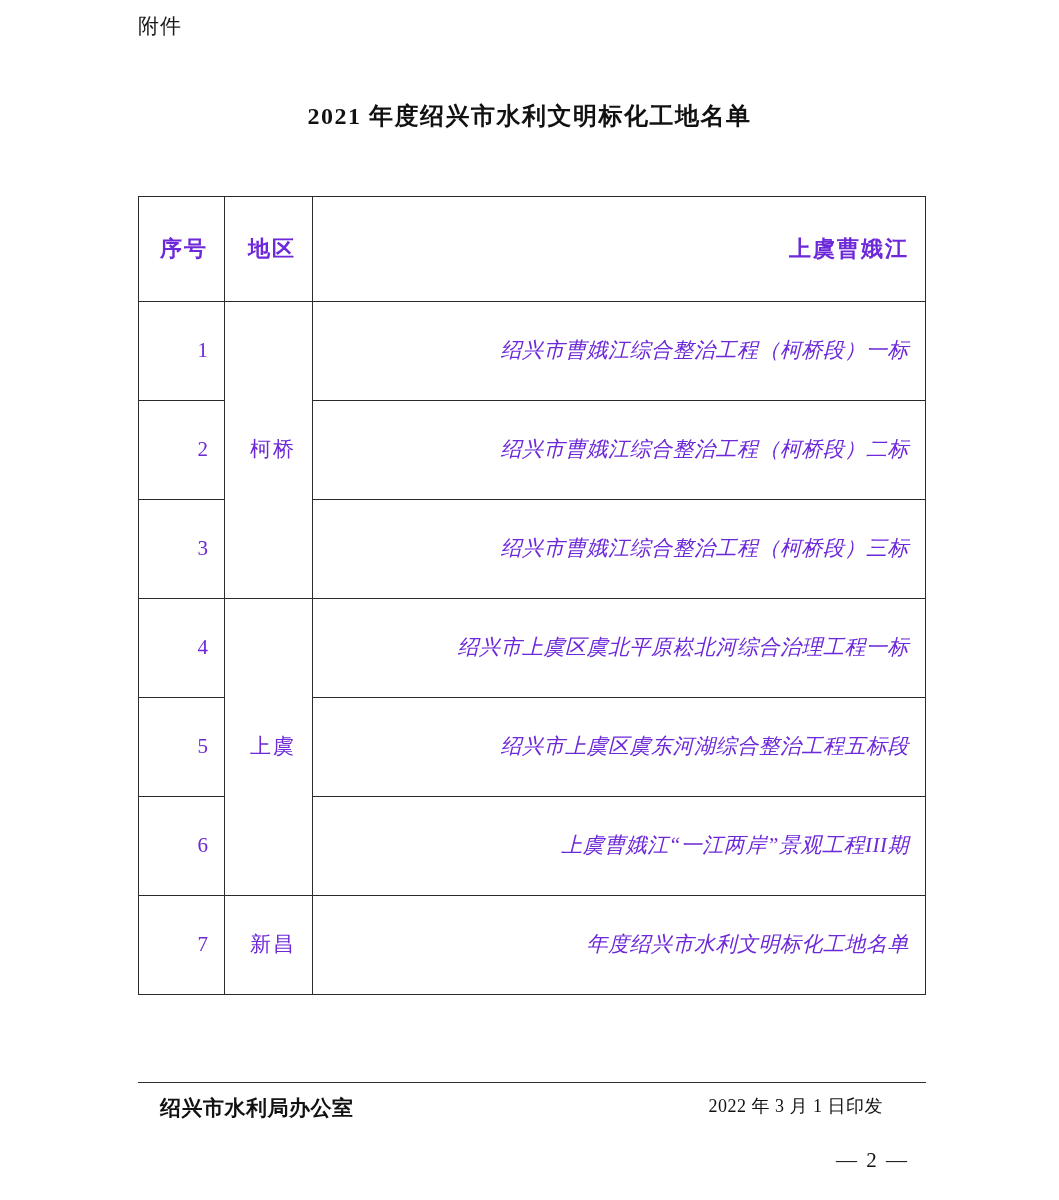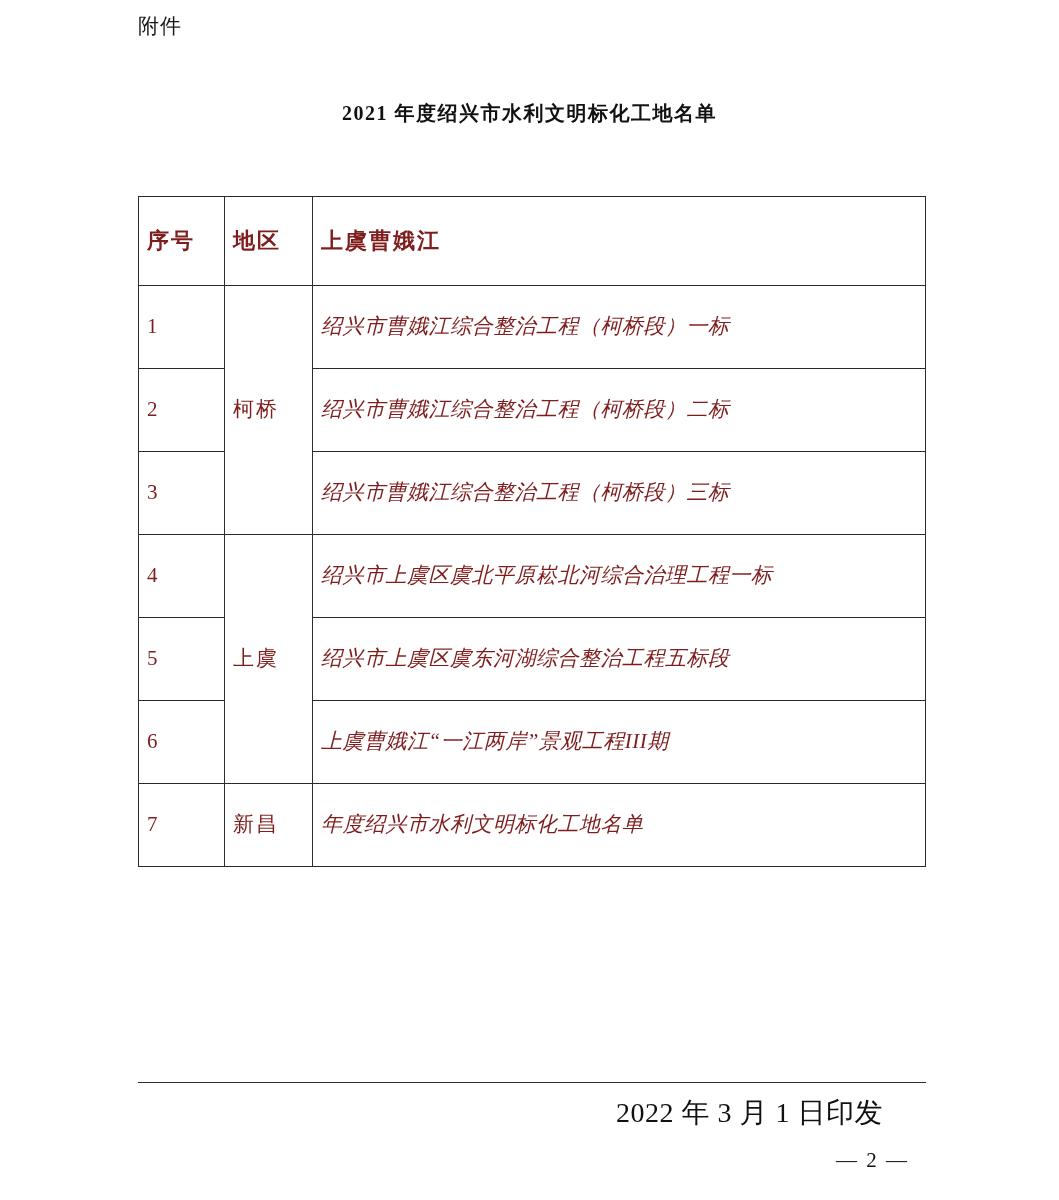--- a/index.html
+++ b/index.html
@@ -28,45 +28,45 @@
     letter-spacing: 1px;
     color: #1a1a1a;
     text-align: right;
   }
   .doc-title {
     position: absolute;
     left: 0;
     right: 0;
     top: 100px;
     text-align: center;
-    font-size: 20px;
+    font-size: 24px;
     font-weight: bold;
     letter-spacing: 1.5px;
     color: #111;
   }
   .table-wrap {
     position: absolute;
     left: 138px;
     top: 196px;
     width: 788px;
   }
   table.listing {
     border-collapse: collapse;
     width: 100%;
     table-layout: fixed;
   }
   table.listing th,
   table.listing td {
     border: 1px solid #2b2b2b;
-    text-align: left;
+    text-align: right;
     vertical-align: middle;
     font-size: 21px;
     font-weight: normal;
-    color: #7f1d1d;
-    padding: 8px;
+    color: #6d28d9;
+    padding: 16px;
     height: 66px;
     line-height: 1.3;
   }
   table.listing thead th {
     height: 72px;
     font-weight: bold;
     font-size: 22px;
     letter-spacing: 2px;
   }
   col.c-no { width: 86px; }
@@ -94,21 +94,21 @@
     left: 160px;
     top: 1094px;
     font-size: 21px;
     font-weight: bold;
     letter-spacing: 0.5px;
   }
   .footer-right {
     position: absolute;
     right: 176px;
     top: 1094px;
-    font-size: 28px;
+    font-size: 18px;
     letter-spacing: 0.5px;
   }
   .page-number {
     position: absolute;
     right: 150px;
     top: 1148px;
     font-size: 21px;
     letter-spacing: 2px;
   }
 </style>
@@ -166,18 +166,19 @@
           <td>7</td>
           <td class="area-cell">新昌</td>
           <td class="name-cell">年度绍兴市水利文明标化工地名单</td>
         </tr>
       </tbody>
     </table>
   </div>
 
   <div class="footer-rule"></div>
 
+  <div class="footer-left">绍兴市水利局办公室</div>
 
   <div class="footer-right">2022 年 3 月 1 日印发</div>
 
   <div class="page-number">— 2 —</div>
 
 </div>
 
 </body></html>

